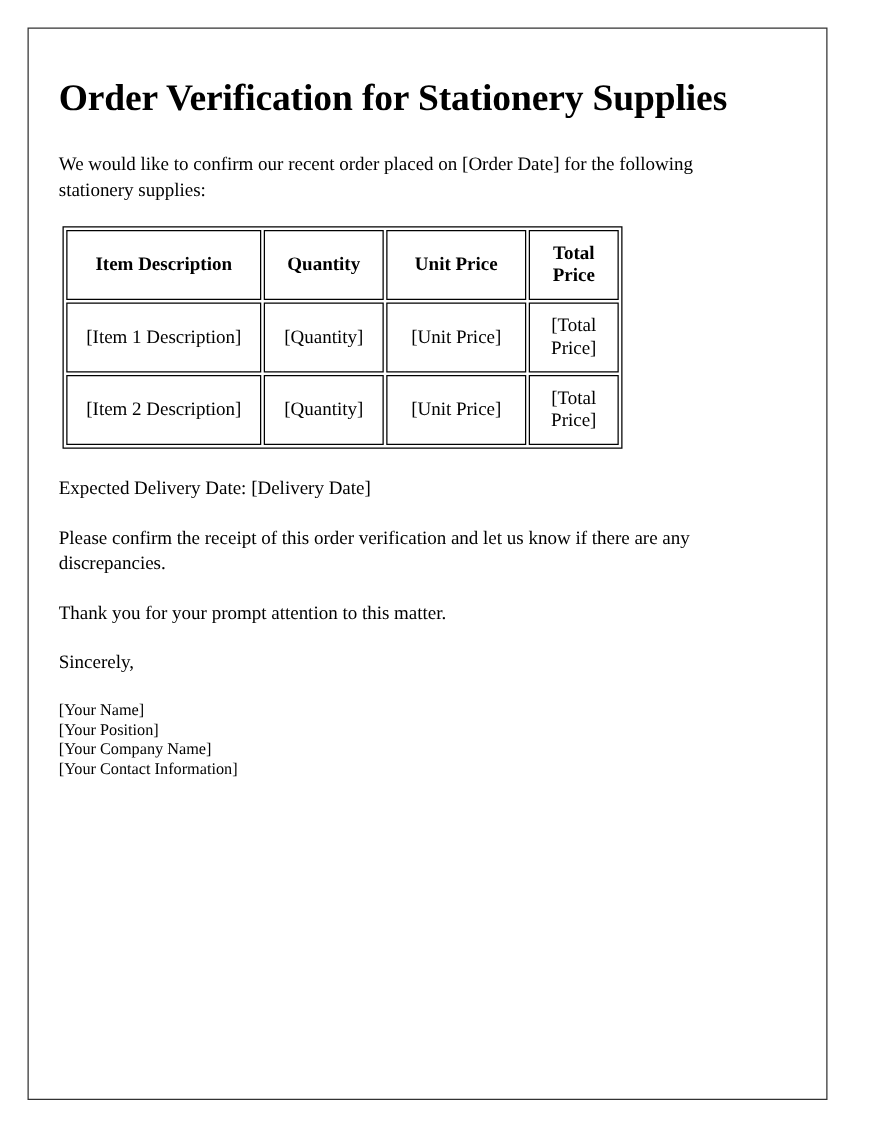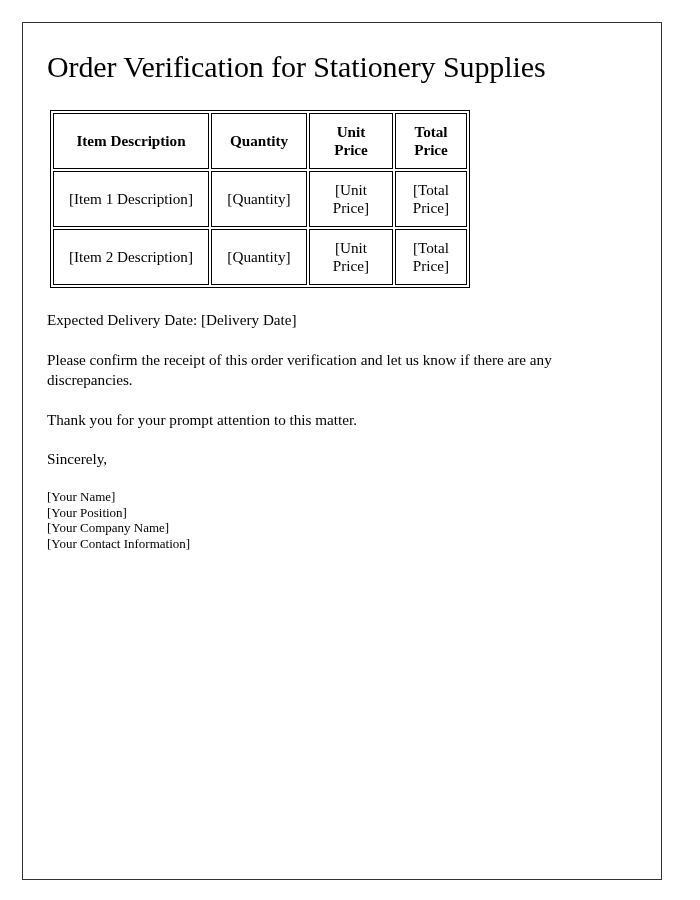--- a/index.html
+++ b/index.html
@@ -23,23 +23,23 @@
     border: 1px solid #333333;
     box-sizing: border-box;
     background: #ffffff;
     overflow: hidden;
   }
   .page-inner {
     padding: 22px 24px 24px 24px;
   }
   .doc-title {
     font-size: 30px;
-    font-weight: normal;
+    font-weight: bold;
     line-height: 1.18;
-    margin: 4px 0 26px 0;
+    margin: 16px 0 26px 0;
     letter-spacing: -0.1px;
   }
   .para {
     font-size: 15.2px;
     line-height: 1.35;
     margin: 0 0 19px 0;
     max-width: 548px;
   }
   .para.tight-after {
     margin-bottom: 18px;
@@ -63,41 +63,42 @@
   }
   .order-table th {
     font-weight: bold;
     height: 34px;
   }
   .order-table td {
     height: 36px;
   }
   .col-desc  { width: 156px; }
   .col-qty   { width: 96px; }
-  .col-unit  { width: 84px; }
+  .col-unit  { width: 112px; }
   .col-total { width: 72px; }
   .signature-block {
     font-size: 13px;
     line-height: 1.2;
     margin: 0;
   }
   .signature-block div {
     white-space: nowrap;
   }
 </style>
 </head>
 <body>
 
 <div class="page">
   <div class="page-inner">
 
     <h1 class="doc-title">Order Verification for Stationery Supplies</h1>
 
 
 
+    <p class="para tight-after">We would like to confirm our recent order placed on [Order Date] for the following stationery supplies:</p>
 
     <table class="order-table">
       <thead>
         <tr>
           <th class="col-desc">Item Description</th>
           <th class="col-qty">Quantity</th>
           <th class="col-unit">Unit Price</th>
           <th class="col-total">Total Price</th>
         </tr>
       </thead>

